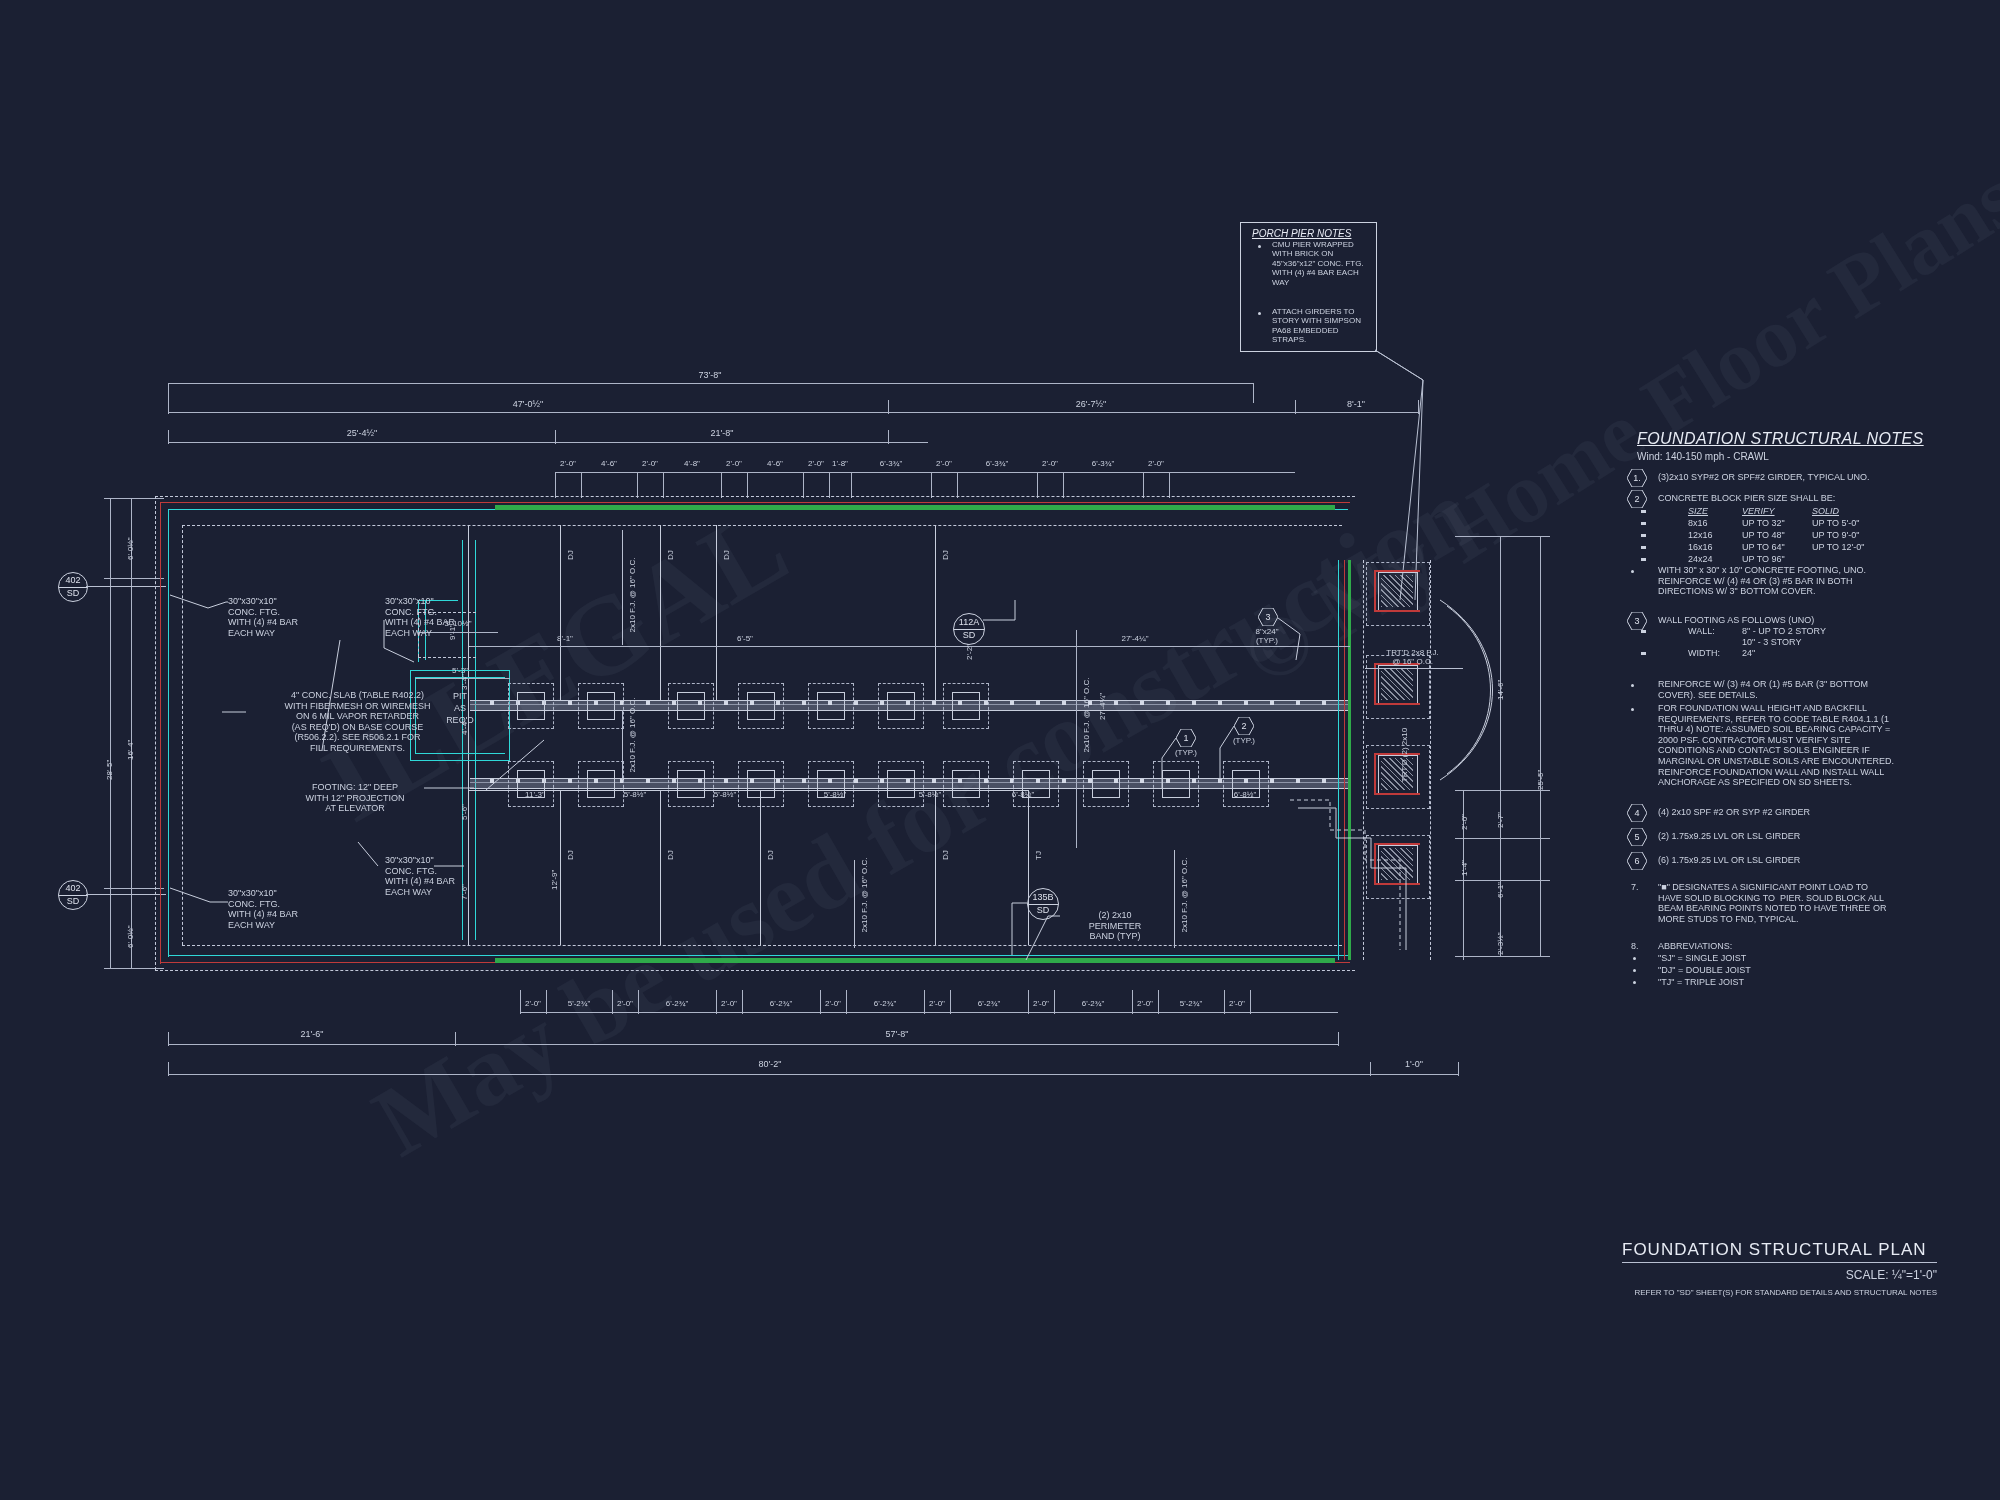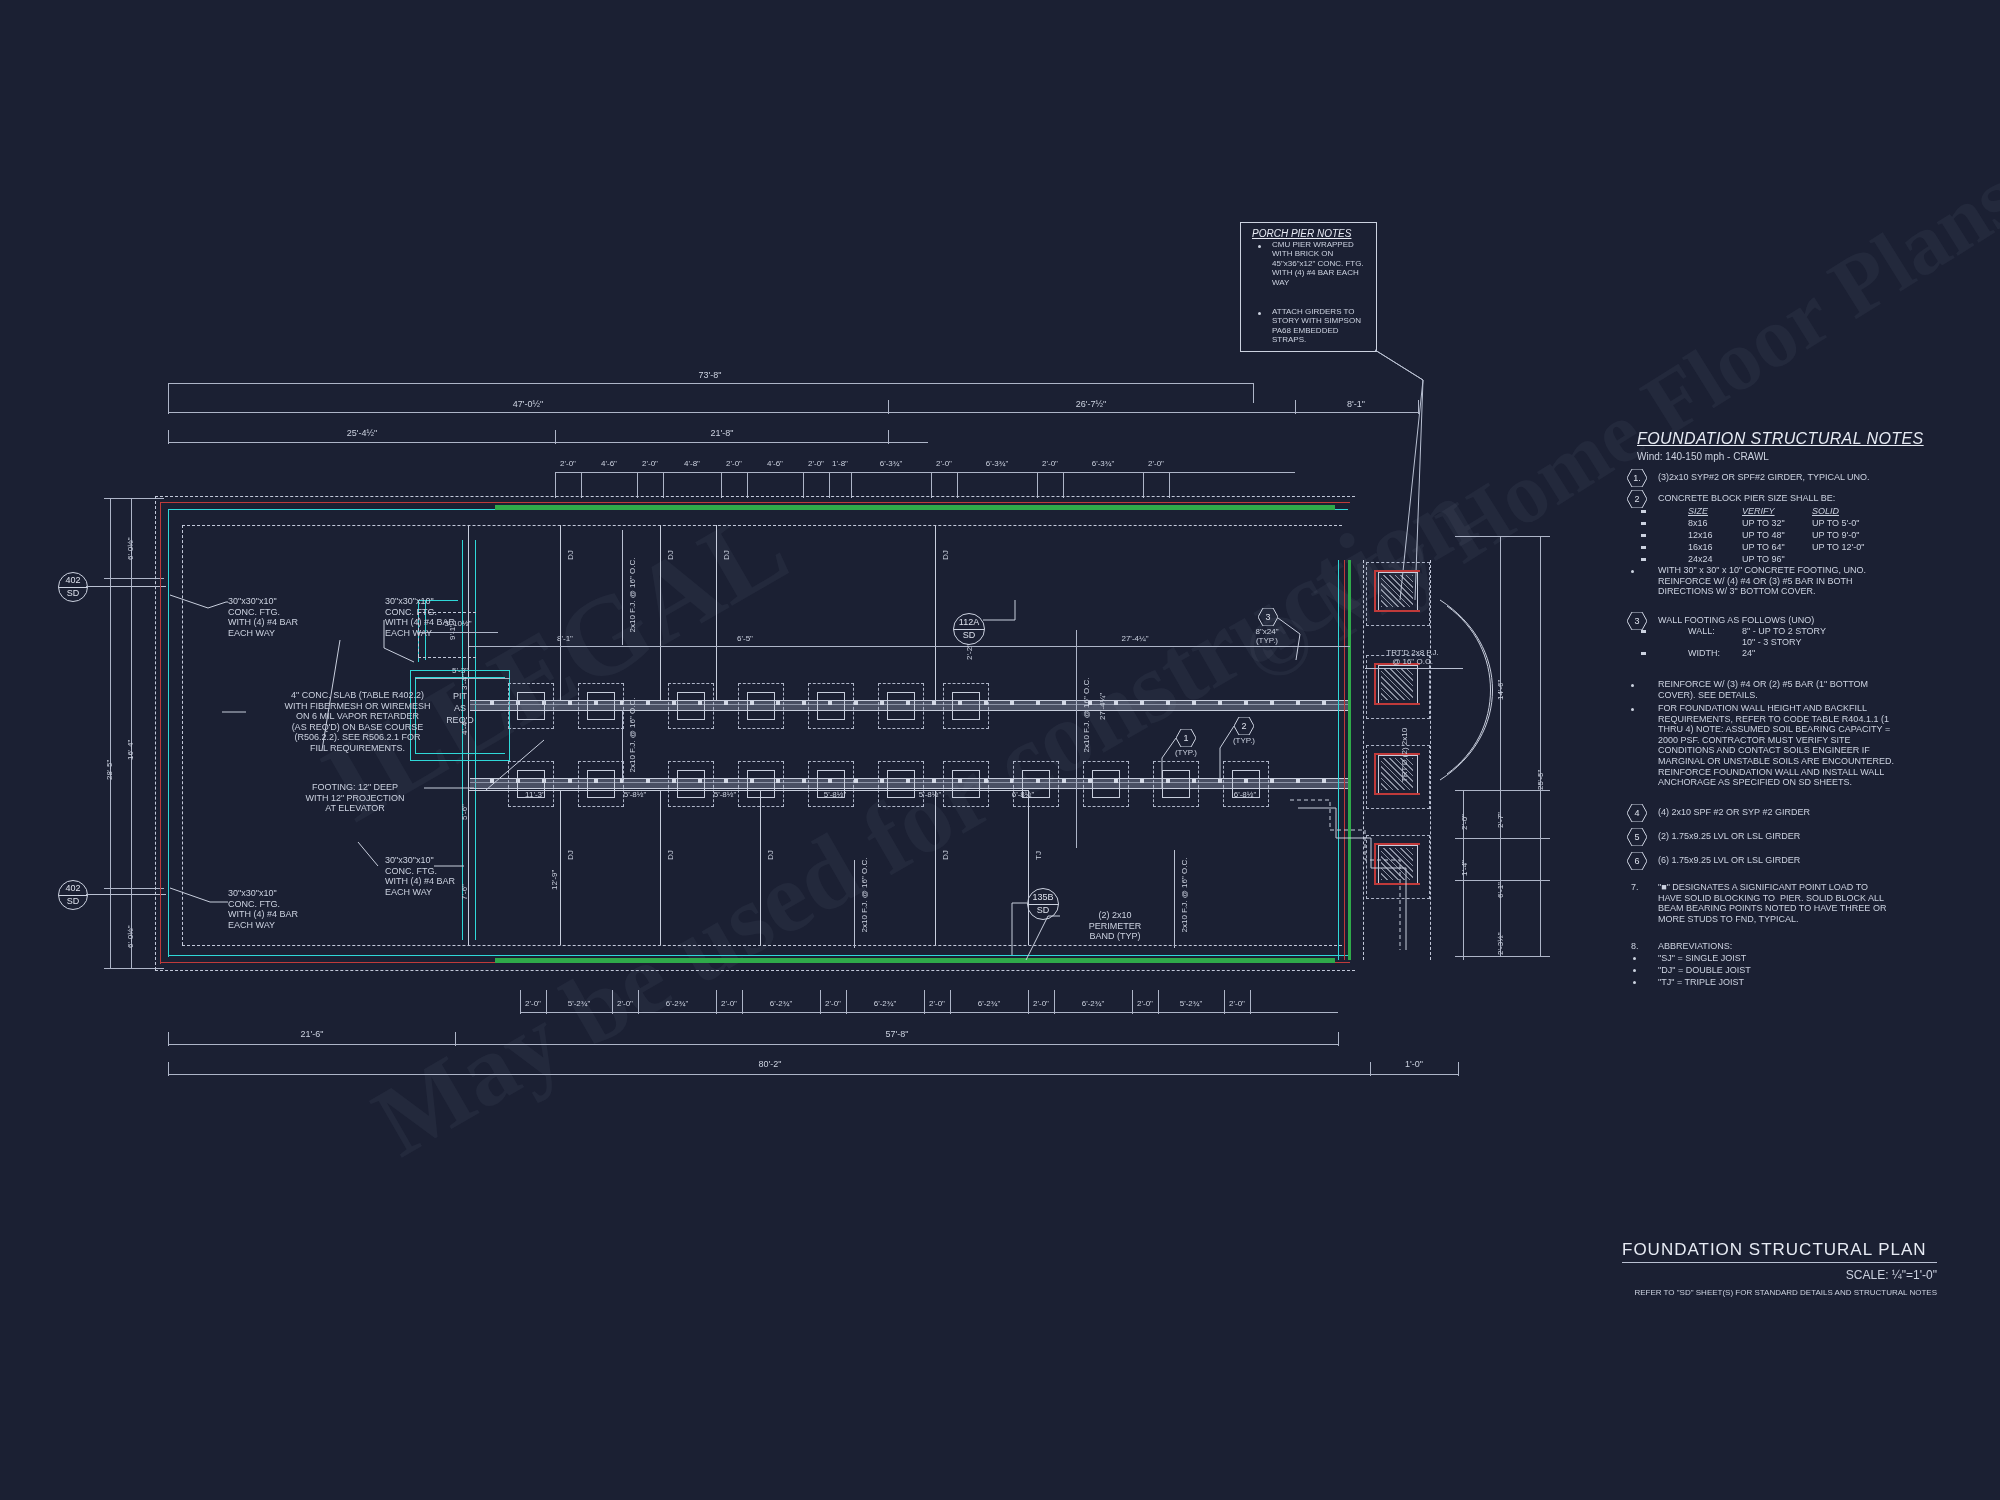--- a/index.html
+++ b/index.html
@@ -155,21 +155,21 @@
   <div class="txt t9" style="left:1658px;top:615px;">WALL FOOTING AS FOLLOWS (UNO)</div>
   <div class="bullet2" style="left:1641px;top:630px;"></div>
   <div class="txt t9" style="left:1688px;top:626px;">WALL:</div>
   <div class="txt t9" style="left:1742px;top:626px;">8" - UP TO 2 STORY</div>
   <div class="txt t9" style="left:1742px;top:637px;">10" - 3 STORY</div>
   <div class="bullet2" style="left:1641px;top:652px;"></div>
   <div class="txt t9" style="left:1688px;top:648px;">WIDTH:</div>
   <div class="txt t9" style="left:1742px;top:648px;">24"</div>
 
   <div class="bullet" style="left:1631px;top:684px;"></div>
-  <div class="txt t9" style="left:1658px;top:679px;">REINFORCE W/ (3) #4 OR (2) #5 BAR (1" BOTTOM
+  <div class="txt t9" style="left:1658px;top:679px;">REINFORCE W/ (3) #4 OR (1) #5 BAR (3" BOTTOM
 COVER). SEE DETAILS.</div>
   <div class="bullet" style="left:1631px;top:708px;"></div>
   <div class="txt t9" style="left:1658px;top:703px;">FOR FOUNDATION WALL HEIGHT AND BACKFILL
 REQUIREMENTS, REFER TO CODE TABLE R404.1.1 (1
 THRU 4) NOTE: ASSUMED SOIL BEARING CAPACITY =
 2000 PSF. CONTRACTOR MUST VERIFY SITE
 CONDITIONS AND CONTACT SOILS ENGINEER IF
 MARGINAL OR UNSTABLE SOILS ARE ENCOUNTERED.
 REINFORCE FOUNDATION WALL AND INSTALL WALL
 ANCHORAGE AS SPECIFIED ON SD SHEETS.</div>

